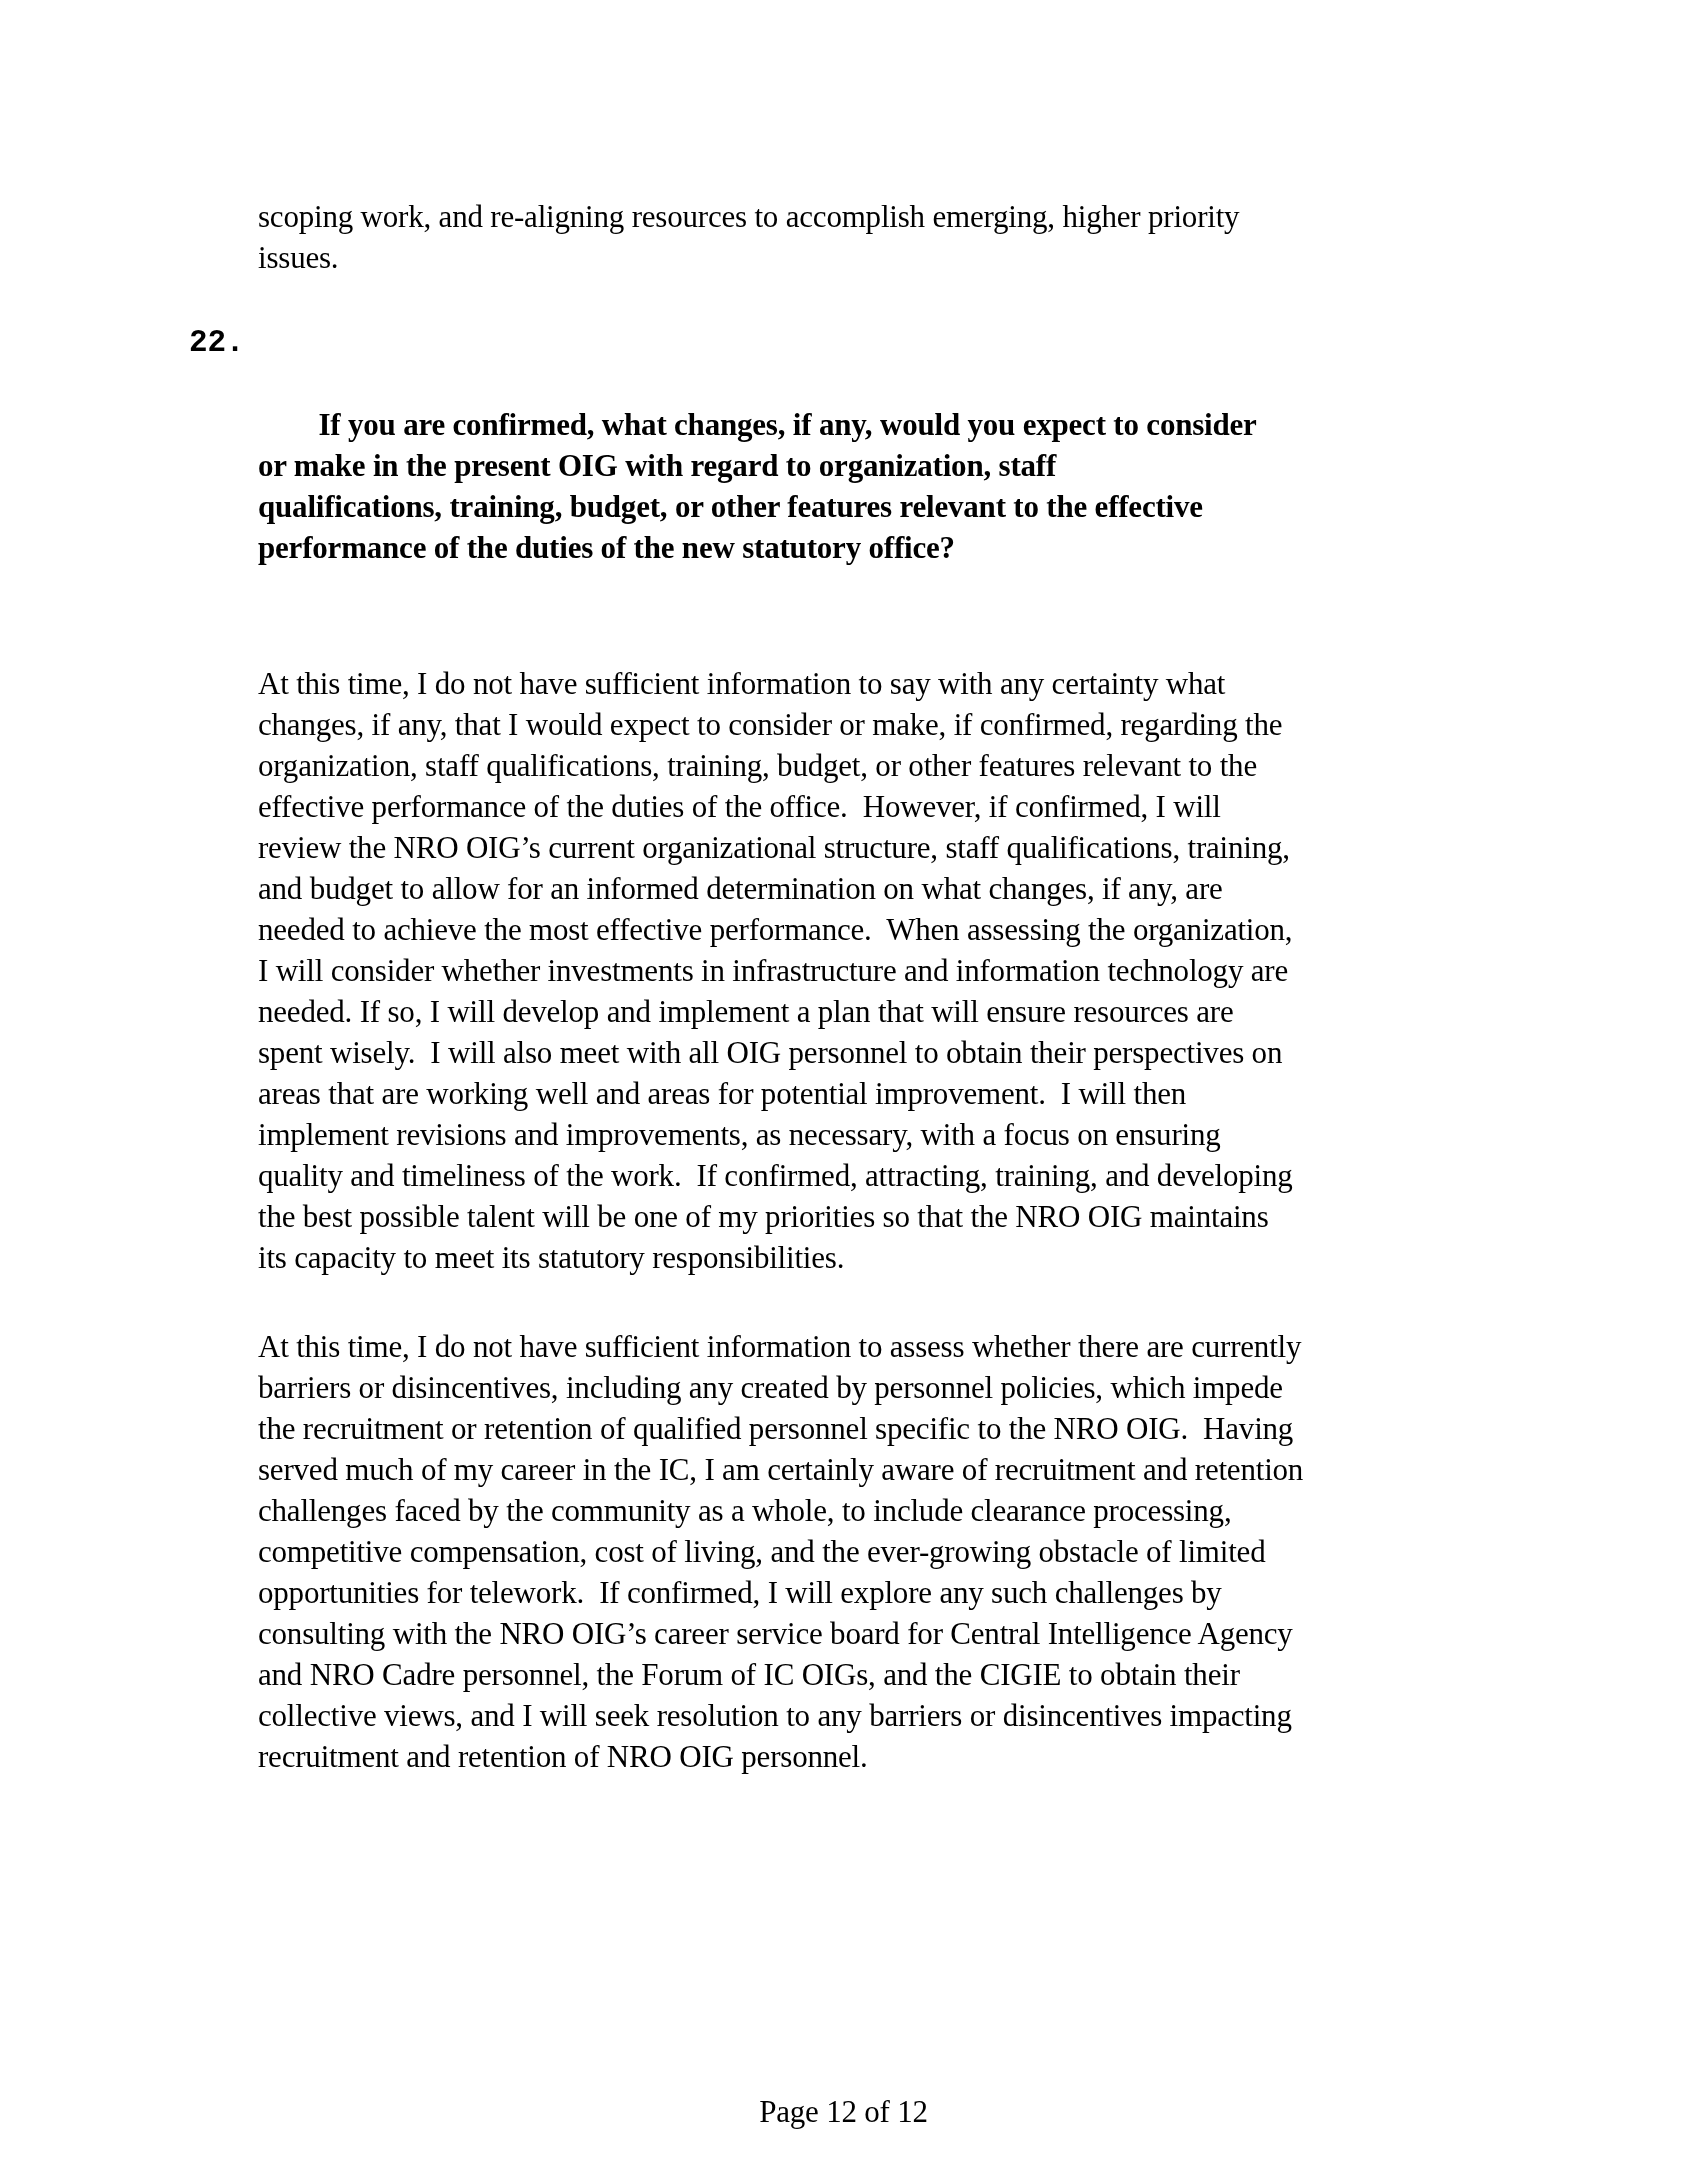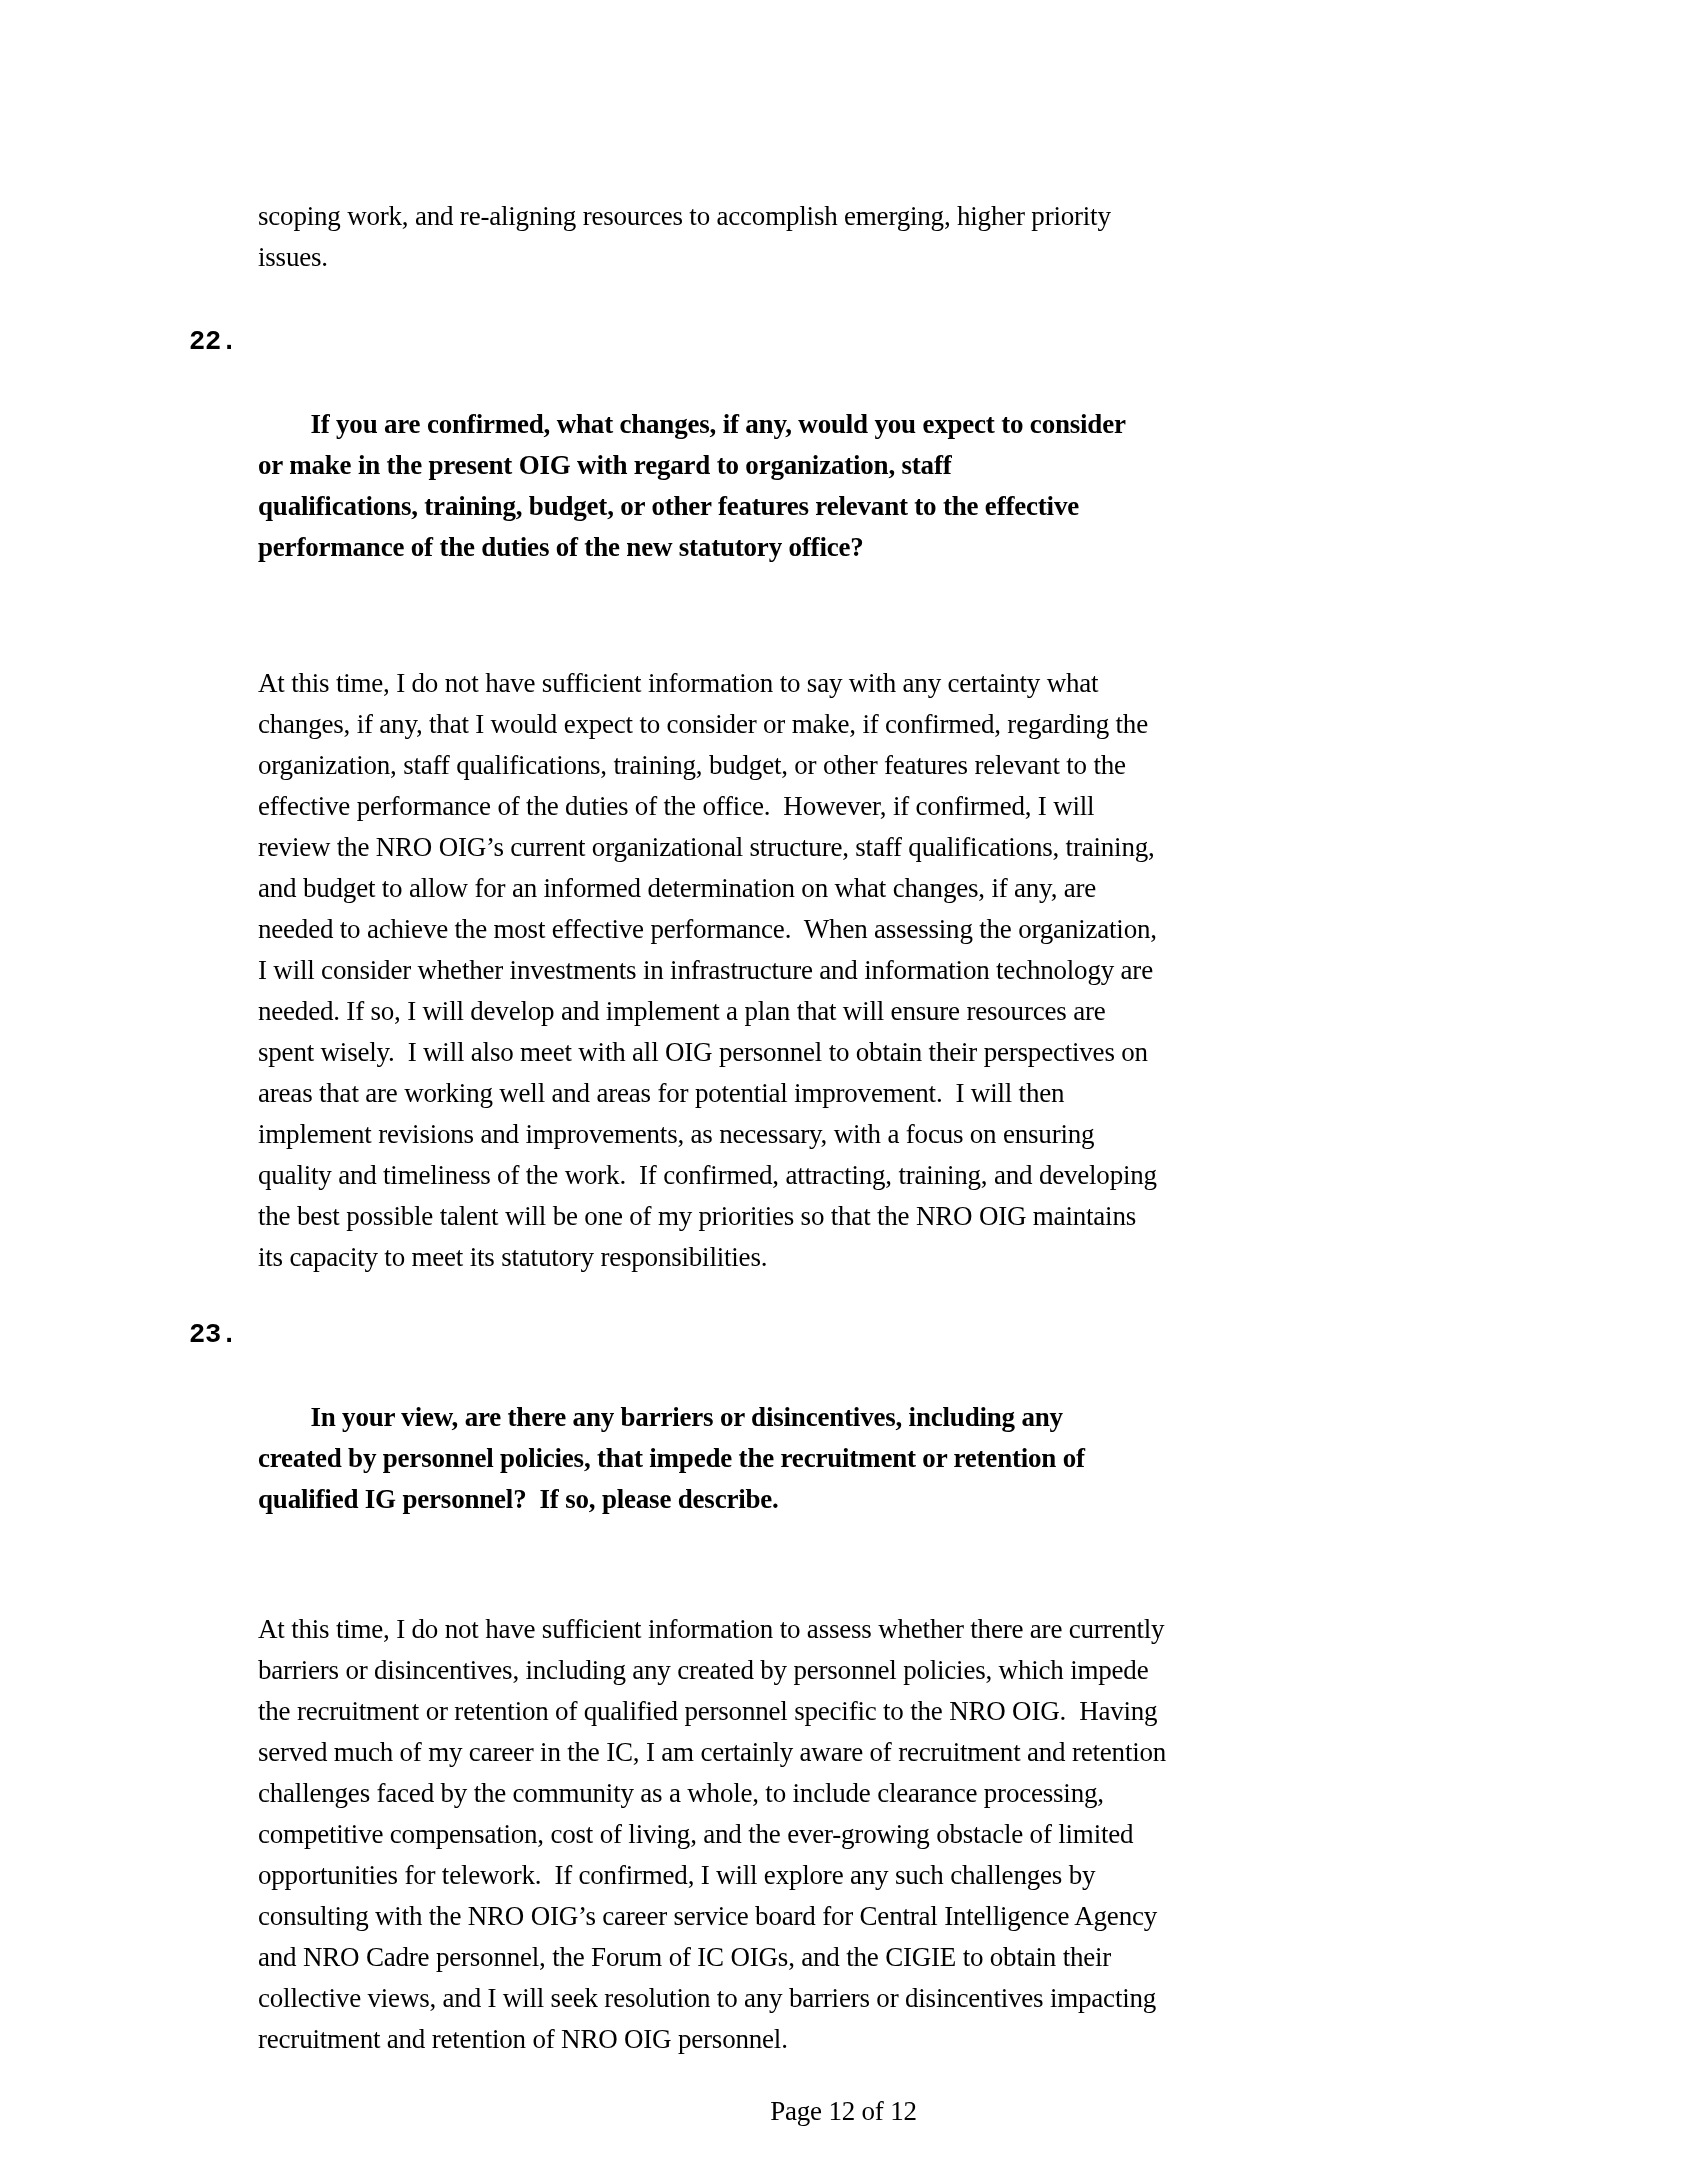--- a/index.html
+++ b/index.html
@@ -7,21 +7,21 @@
     padding: 0;
     background: #ffffff;
   }
   .page {
     position: relative;
     width: 1687px;
     height: 2183px;
     background: #ffffff;
     color: #000000;
     font-family: "Liberation Serif", serif;
-    font-size: 27px;
+    font-size: 31px;
     line-height: 41px;
     letter-spacing: -0.2px;
     overflow: hidden;
   }
   .content {
     position: absolute;
     left: 258px;
     top: 196px;
     width: 1370px;
   }
@@ -82,26 +82,20 @@
 needed. If so, I will develop and implement a plan that will ensure resources are
 spent wisely.  I will also meet with all OIG personnel to obtain their perspectives on
 areas that are working well and areas for potential improvement.  I will then
 implement revisions and improvements, as necessary, with a focus on ensuring
 quality and timeliness of the work.  If confirmed, attracting, training, and developing
 the best possible talent will be one of my priorities so that the NRO OIG maintains
 its capacity to meet its statutory responsibilities.</p>
     </section>
 
     <section>
-      <div class="question q23-heading">
-        <span class="num">23.</span>
-        <span class="qtext">In your view, are there any barriers or disincentives, including any
-created by personnel policies, that impede the recruitment or retention of
-qualified IG personnel?  If so, please describe.</span>
-      </div>
       <p class="para q23-answer">At this time, I do not have sufficient information to assess whether there are currently
 barriers or disincentives, including any created by personnel policies, which impede
 the recruitment or retention of qualified personnel specific to the NRO OIG.  Having
 served much of my career in the IC, I am certainly aware of recruitment and retention
 challenges faced by the community as a whole, to include clearance processing,
 competitive compensation, cost of living, and the ever-growing obstacle of limited
 opportunities for telework.  If confirmed, I will explore any such challenges by
 consulting with the NRO OIG’s career service board for Central Intelligence Agency
 and NRO Cadre personnel, the Forum of IC OIGs, and the CIGIE to obtain their
 collective views, and I will seek resolution to any barriers or disincentives impacting

